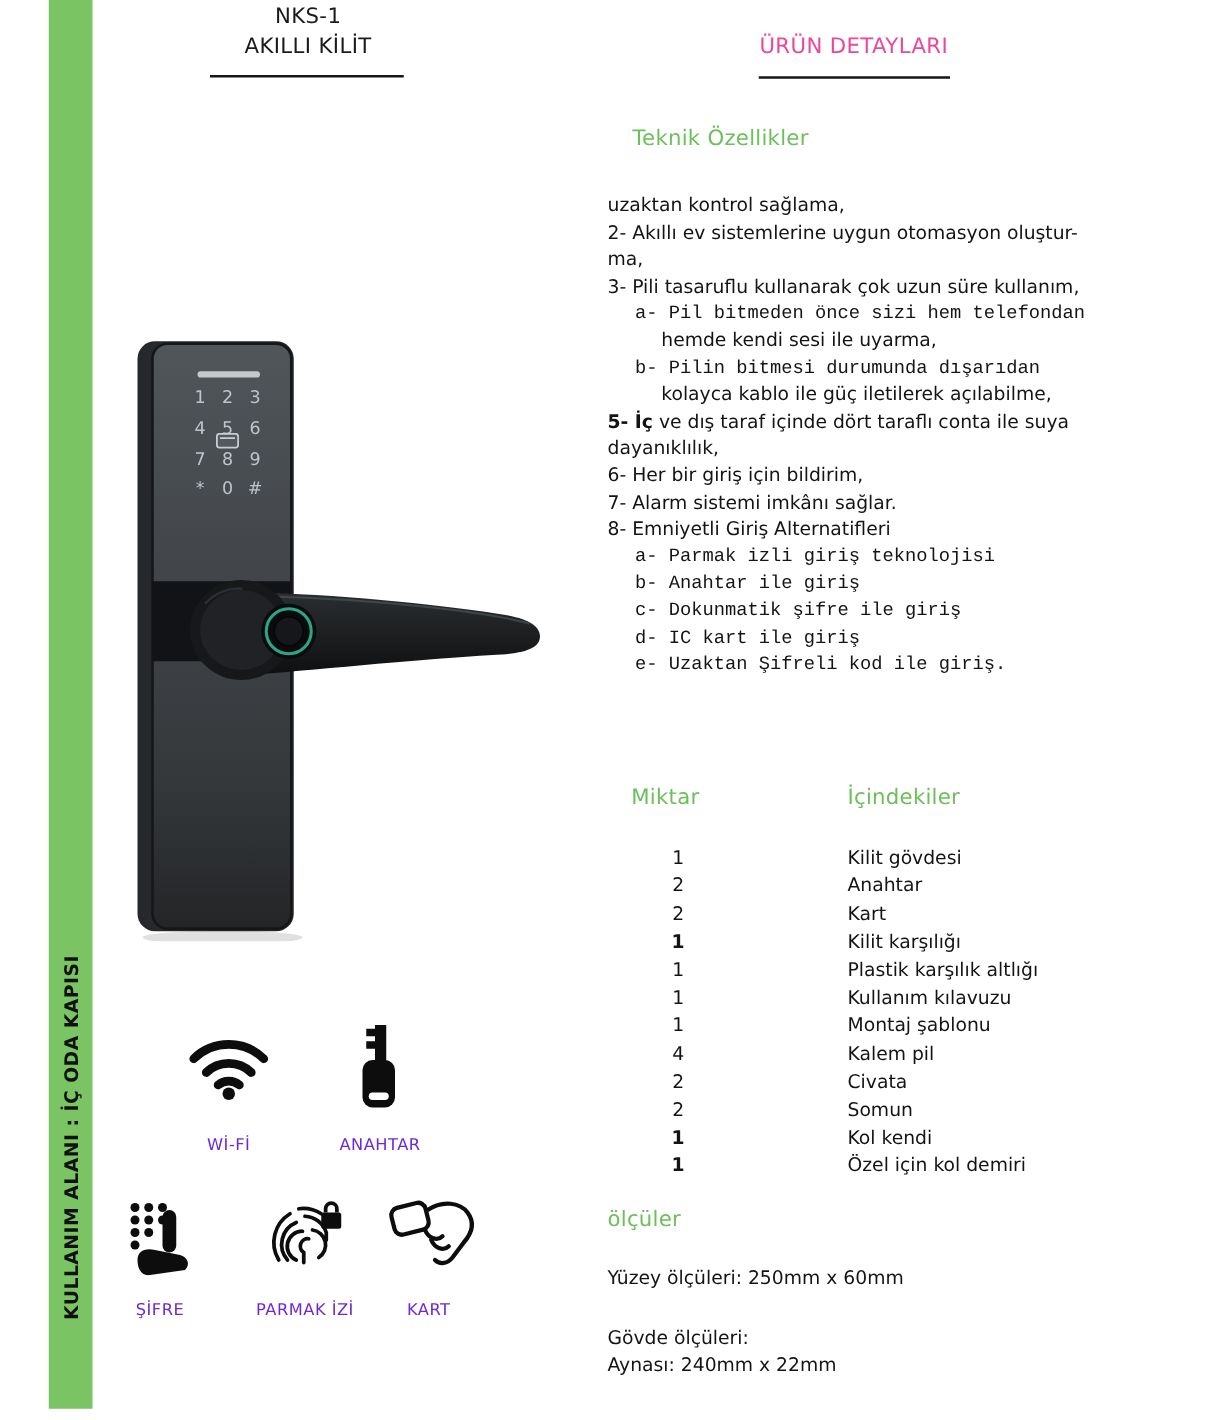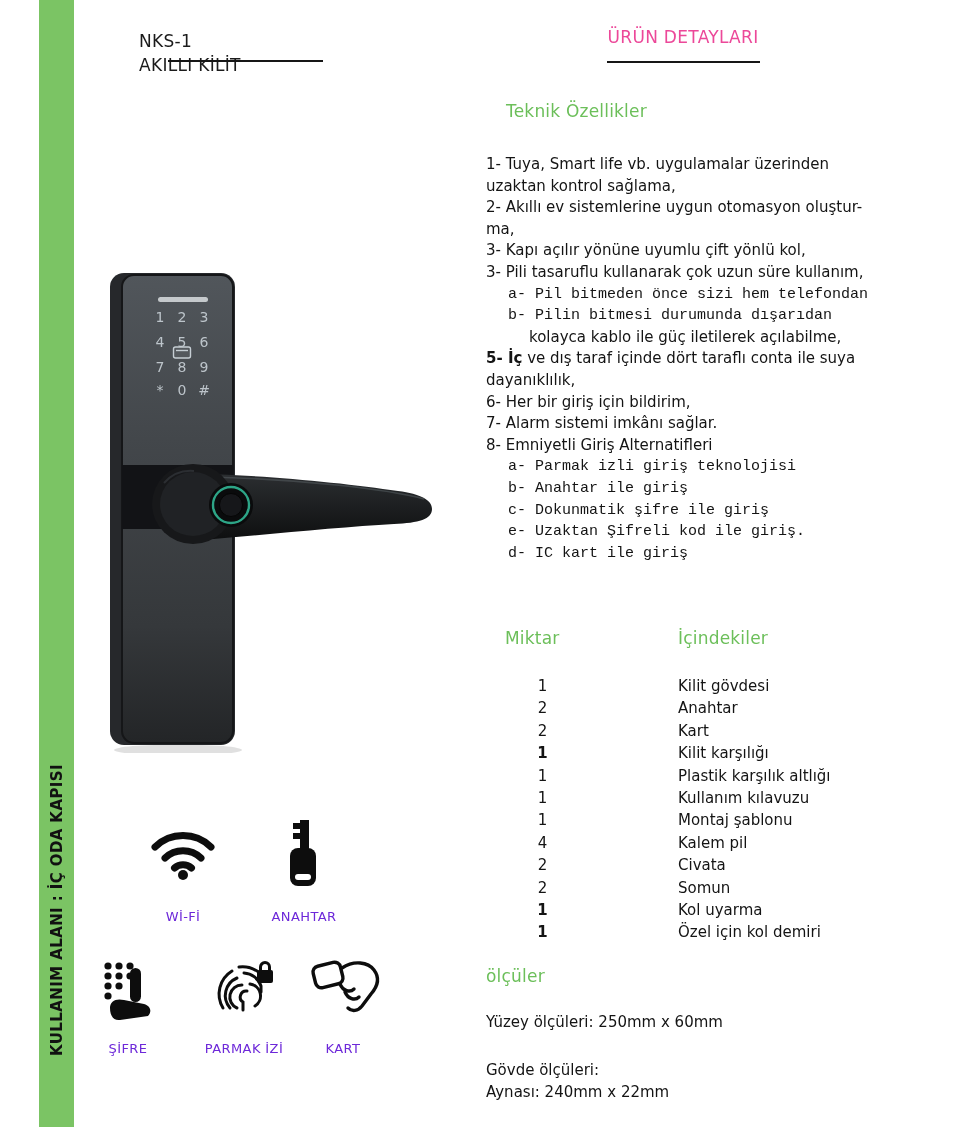--- a/index.html
+++ b/index.html
@@ -8,22 +8,22 @@
   .abs{position:absolute;}
 
   
   .side-strip{left:39px;top:0;width:35px;height:1127px;background:#7bc464;}
   .vlabel-box{left:39px;top:753px;width:35px;height:314px;}
   .vlabel-box span{position:absolute;left:50%;top:50%;
       transform:translate(-50%,-50%) rotate(-90deg);white-space:nowrap;
       font-weight:bold;font-size:15px;letter-spacing:.4px;color:#111;}
 
   
-  .title-left{left:139px;top:1px;width:235px;font-size:17px;
-      line-height:24px;letter-spacing:.3px;color:#1b1b1b;margin-top:28px;}
+  .title-left{left:129px;top:1px;width:235px;text-align:center;font-size:17px;
+      line-height:24px;letter-spacing:.3px;color:#1b1b1b;}
   .title-right{left:558px;top:27px;width:250px;text-align:center;font-size:17px;
       letter-spacing:.3px;color:#ec4899;}
   .underline{height:2px;background:#161616;}
 
   .section-heading{font-size:17px;color:#6cbf5a;letter-spacing:.2px;}
 
   
   #tech-lines{left:486px;top:154px;width:420px;}
   .t-line{font-size:15px;line-height:21.6px;white-space:nowrap;}
   .t-line b{font-weight:bold;}
@@ -114,39 +114,38 @@
     <ellipse cx="105" cy="251" rx="33" ry="32" fill="#202225"></ellipse>
     <path d="M76,230 A36,36 0 0 1 106,218" stroke="#3f4449" stroke-width="2" fill="none" opacity="0.5"></path>
 
     <circle cx="143" cy="252" r="22" fill="#0a0b0c"></circle>
     <circle cx="143" cy="252" r="18" fill="none" stroke="#2fae8e" stroke-width="2.4" opacity="0.95"></circle>
     <circle cx="143" cy="252" r="11.5" fill="#16171a" stroke="#050505"></circle>
   </svg>
 
   <div class="abs section-heading" style="left:506px;top:101px;">Teknik Özellikler</div>
   <div class="abs" id="tech-lines">
-      <div class="t-line ind-0">1- Tuya, Smart life vb. uygulamalar üzerinden</div>
       <div class="t-line ind-0">uzaktan kontrol sağlama,</div>
       <div class="t-line ind-0">2- Akıllı ev sistemlerine uygun otomasyon oluştur-</div>
       <div class="t-line ind-0">ma,</div>
-      <div class="t-line ind-0">3- Kapı açılır yönüne uyumlu çift yönlü kol,</div>
       <div class="t-line ind-0">3- Pili tasaruflu kullanarak çok uzun süre kullanım,</div>
       <div class="t-line ind-1">a- Pil bitmeden önce sizi hem telefondan</div>
+      <div class="t-line ind-2">hemde kendi sesi ile uyarma,</div>
       <div class="t-line ind-1">b- Pilin bitmesi durumunda dışarıdan</div>
       <div class="t-line ind-2">kolayca kablo ile güç iletilerek açılabilme,</div>
       <div class="t-line ind-0"><b>5- İç</b> ve dış taraf içinde dört taraflı conta ile suya</div>
       <div class="t-line ind-0">dayanıklılık,</div>
       <div class="t-line ind-0">6- Her bir giriş için bildirim,</div>
       <div class="t-line ind-0">7- Alarm sistemi imkânı sağlar.</div>
       <div class="t-line ind-0">8- Emniyetli Giriş Alternatifleri</div>
       <div class="t-line ind-1">a- Parmak izli giriş teknolojisi</div>
       <div class="t-line ind-1">b- Anahtar ile giriş</div>
       <div class="t-line ind-1">c- Dokunmatik şifre ile giriş</div>
+      <div class="t-line ind-1">d- IC kart ile giriş</div>
       <div class="t-line ind-1">e- Uzaktan Şifreli kod ile giriş.</div>
-      <div class="t-line ind-1">d- IC kart ile giriş</div>
     </div>
 
   <div class="abs section-heading qty-header">Miktar</div>
   <div class="abs section-heading items-header">İçindekiler</div>
   <div class="abs" id="contents-rows">
       <div class="c-row">
         <span class="c-qty">1</span>
         <span class="c-item">Kilit gövdesi</span>
       </div>
       <div class="c-row">
@@ -180,21 +179,21 @@
       <div class="c-row">
         <span class="c-qty">2</span>
         <span class="c-item">Civata</span>
       </div>
       <div class="c-row">
         <span class="c-qty">2</span>
         <span class="c-item">Somun</span>
       </div>
       <div class="c-row">
         <span class="c-qty b">1</span>
-        <span class="c-item">Kol uyarma</span>
+        <span class="c-item">Kol kendi</span>
       </div>
       <div class="c-row">
         <span class="c-qty b">1</span>
         <span class="c-item">Özel için kol demiri</span>
       </div>
     </div>
 
   <div class="abs section-heading" style="left:486px;top:966px;">ölçüler</div>
   <div class="abs dim-text" style="left:486px;top:1012px;">Yüzey ölçüleri: 250mm x 60mm</div>
   <div class="abs" style="left:486px;top:1060px;">

